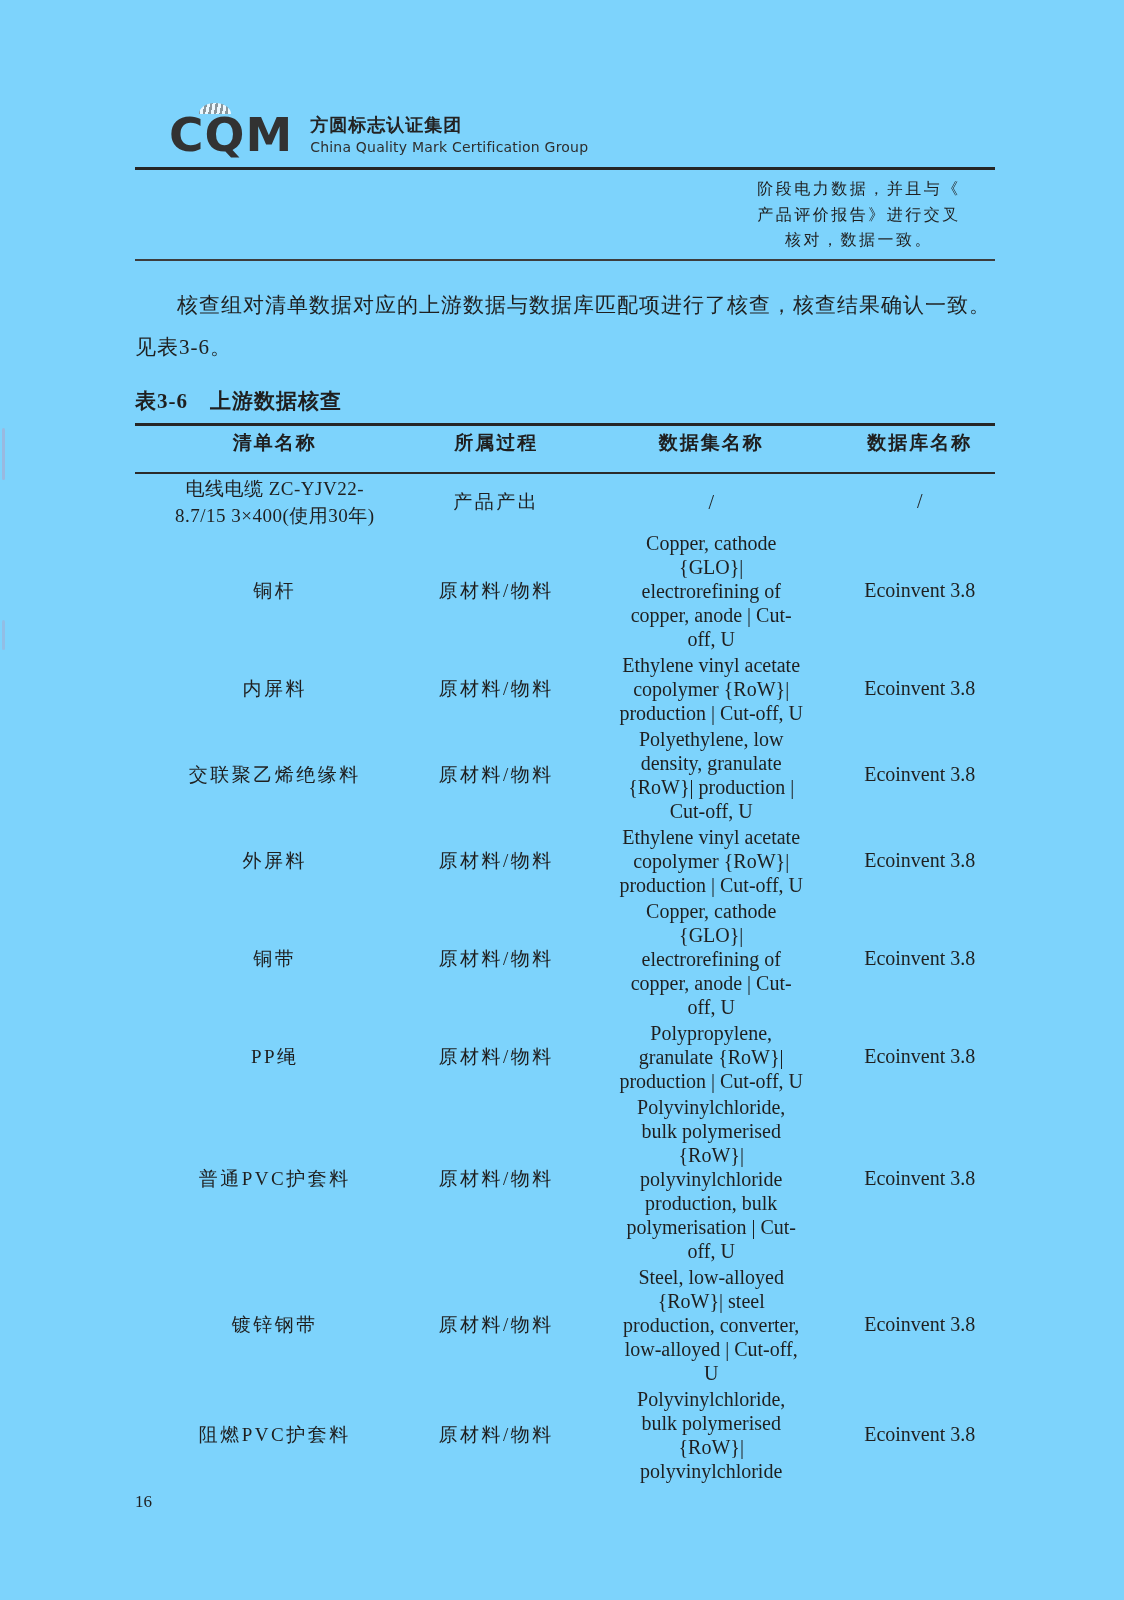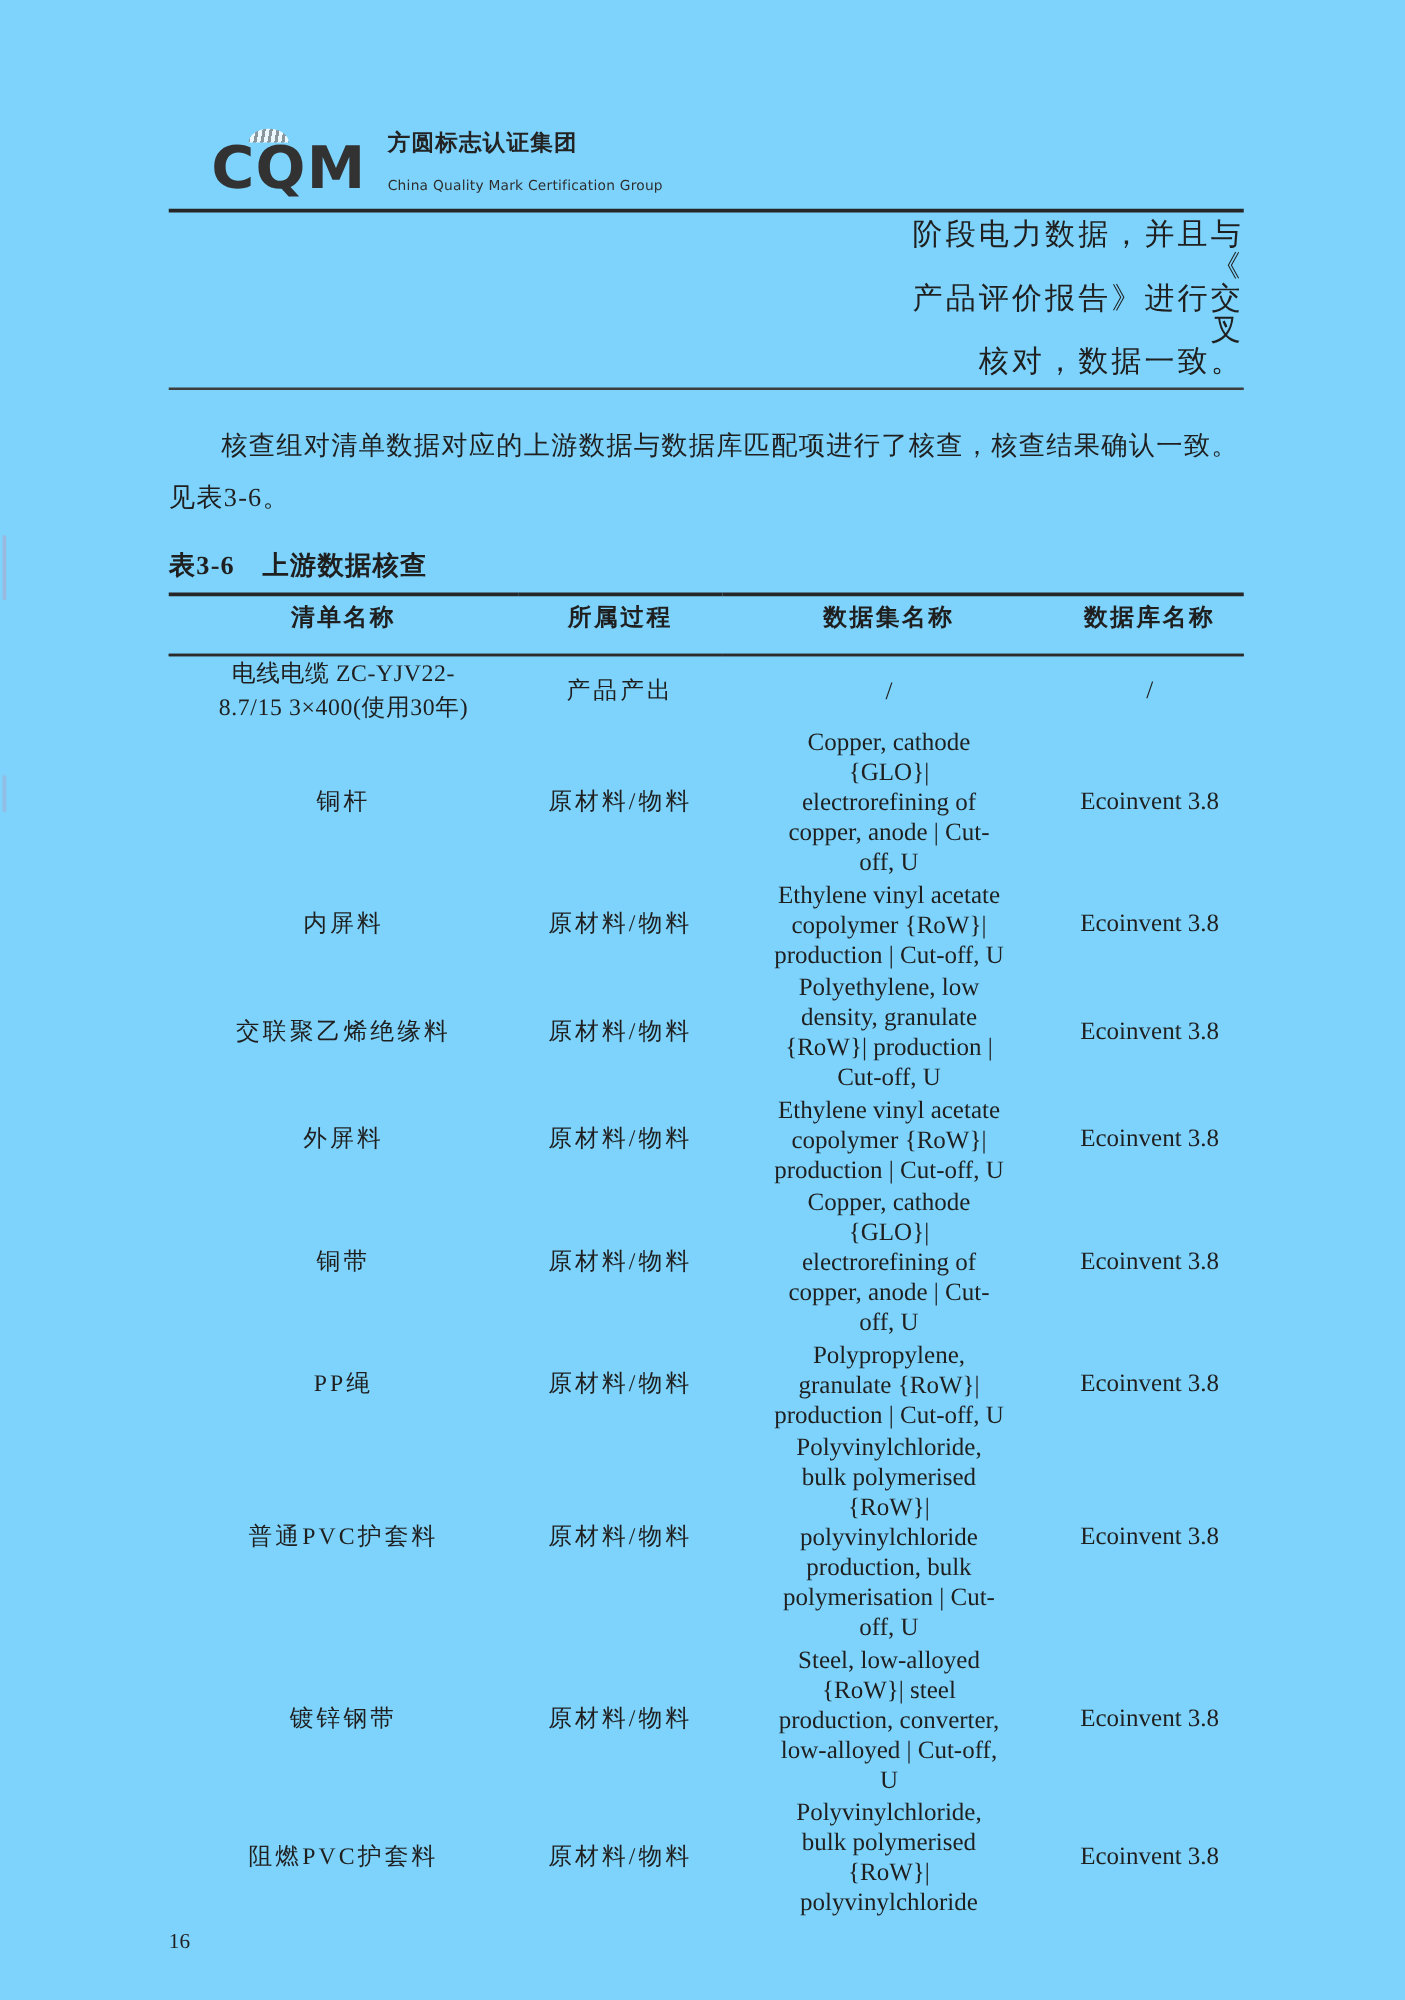--- a/index.html
+++ b/index.html
@@ -24,31 +24,31 @@
     font-family:"DejaVu Sans","Liberation Sans",sans-serif;
     font-weight:900; font-size:47px; line-height:46px; letter-spacing:1px; color:#323232;
   }
   .logo-names { margin-left:17px; padding-bottom:3px; }
   .logo-cn {
     font-family:"DejaVu Sans","Liberation Sans",sans-serif;
     font-weight:bold; font-size:18px; line-height:25px; letter-spacing:1px; color:#232323;
   }
   .logo-en {
     font-family:"DejaVu Sans","Liberation Sans",sans-serif;
-    font-size:11px; color:#2e2e2e; letter-spacing:.2px; margin-top:15px;
+    font-size:14px; color:#2e2e2e; letter-spacing:.2px; margin-top:2px;
   }
 
   
   .rule-top { border:none; border-top:3px solid #262626; margin:9px 0 0 0; }
   .rule-mid { border:none; border-top:2px solid #3d3d3d; margin:6px 0 0 0; }
 
   
   .carryover {
-    width:272px; margin:6px 0 0 auto; text-align:right;
-    white-space:pre-line; font-size:24px; line-height:25.5px; letter-spacing:2.5px;
+    width:272px; margin:6px 0 0 auto; text-align:center;
+    white-space:pre-line; font-size:16px; line-height:25.5px; letter-spacing:2.5px;
   }
 
   
   .intro {
     margin-top:23px; white-space:pre-line; text-indent:42px;
     font-size:21px; line-height:42px; letter-spacing:1px;
   }
 
   
   .table-title {

